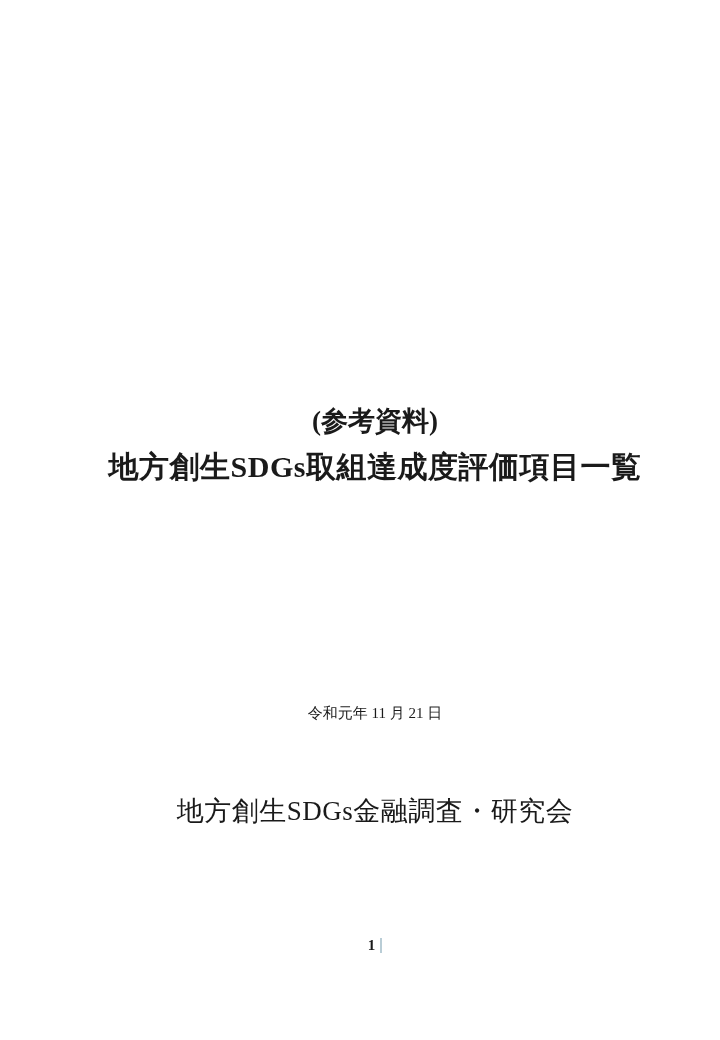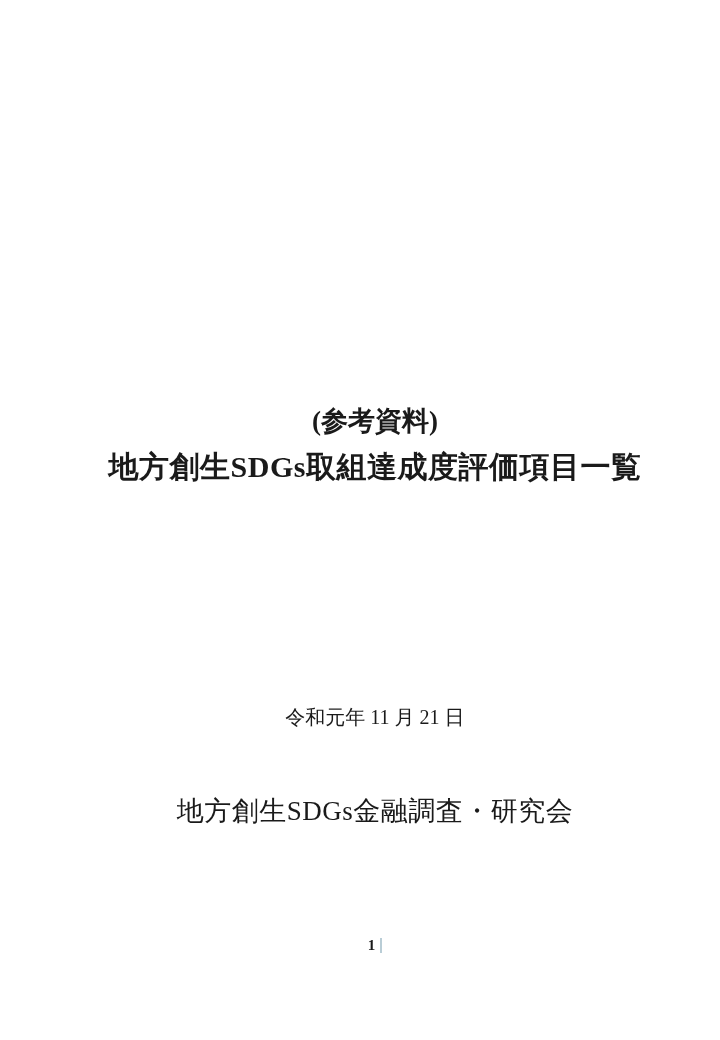--- a/index.html
+++ b/index.html
@@ -34,21 +34,21 @@
   }
   .title-main {
     top: 448px;
     font-size: 30px;
     font-weight: 600;
     letter-spacing: 0.5px;
     line-height: 1.25;
   }
   .date-line {
     top: 704px;
-    font-size: 20px;
+    font-size: 15px;
     font-weight: 500;
     line-height: 1.3;
   }
   .org-line {
     top: 794px;
     font-size: 27px;
     font-weight: 500;
     letter-spacing: 0.5px;
     line-height: 1.3;
   }

